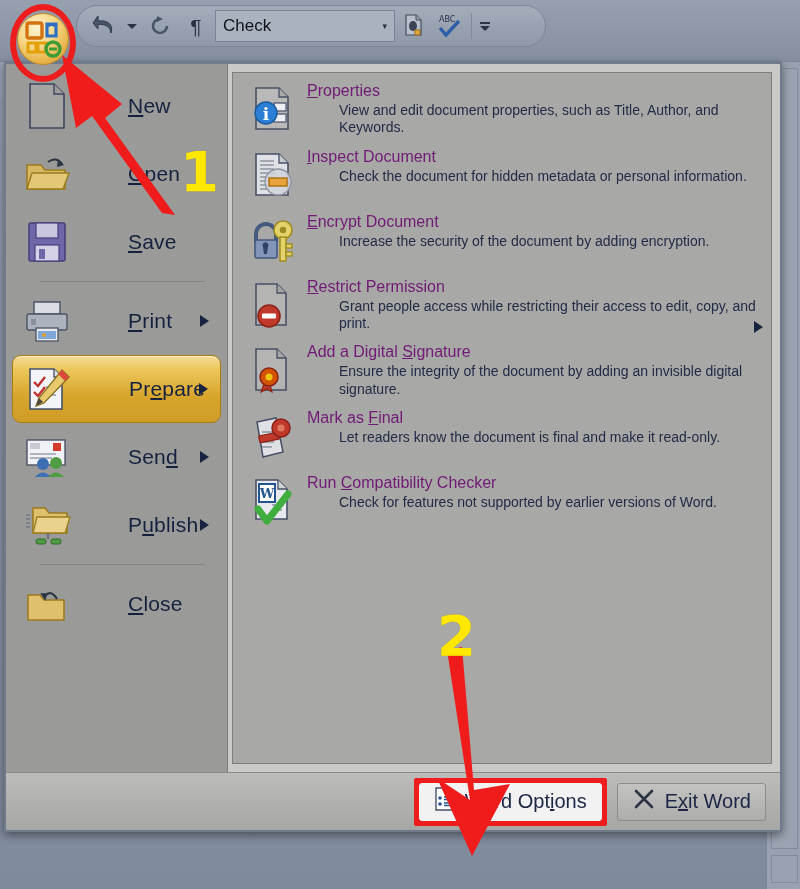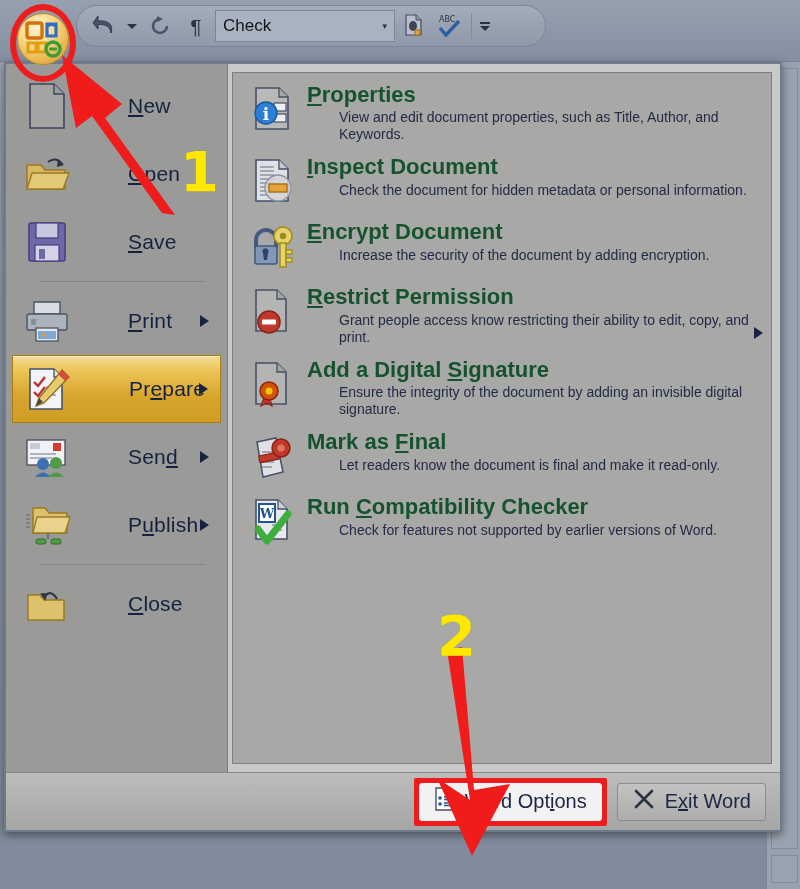--- a/index.html
+++ b/index.html
@@ -136,21 +136,21 @@
   .menu-item .mi-arrow {
     position:absolute; right: 12px; top: 50%; transform: translateY(-50%);
     width:0;height:0;
     border-left: 9px solid #18233f;
     border-top: 6px solid transparent;
     border-bottom: 6px solid transparent;
   }
   .menu-item.selected {
     background: linear-gradient(180deg,#f5dd97 0%,#ecc558 22%,#d7a42c 62%,#cf9c26 100%);
     border: 1px solid #a87f14;
-    border-radius: 0;
+    border-radius: 9px;
     box-shadow: inset 0 1px 0 rgba(255,255,255,.5);
   }
   .mi-sep { height:1px; background:#848482; margin: 5px 22px 5px 34px; }
 
   
   #right-pane {
     flex: 1;
     padding: 8px 8px 8px 4px;
     display:flex; flex-direction:column; min-width:0;
   }
@@ -169,21 +169,21 @@
     padding-left: 14px;
     font-size: 19px; font-weight: bold; color:#1b2545;
     flex: 0 0 42px;
   }
   #panel-list { flex:1; padding: 6px 0 0 0; overflow:hidden; }
   .pi {
     display:flex; padding: 3px 10px 8px 12px; position:relative;
   }
   .pi-icon { flex: 0 0 58px; height: 54px; display:flex; align-items:flex-start; justify-content:center; padding-top:3px;}
   .pi-text { flex:1; min-width:0; padding-left: 4px;}
-  .pi-title { font-size: 22px; font-weight:bold; color:#14532d; line-height: 1.15; }
+  .pi-title { font-size: 16px; font-weight:normal; color:#701a75; line-height: 1.15; }
   .pi-title u { text-decoration: underline; }
   .pi-desc { font-size: 14px; color:#222b47; line-height: 1.22; margin-top: 2px; margin-left: 32px; }
   .pi-arrow {
     position:absolute; right: 8px; top: 46px;
     width:0;height:0;
     border-left: 9px solid #18233f;
     border-top: 6px solid transparent;
     border-bottom: 6px solid transparent;
   }
 
@@ -482,21 +482,21 @@
             <div class="pi-icon">
               <svg width="48" height="50" viewBox="0 0 48 50">
                 <path d="M6 3 L27 3 L36 12 L36 44 L6 44 Z" fill="#b4b4b2" stroke="#465067" stroke-width="1.6"></path>
                 <path d="M27 3 L27 12 L36 12" fill="#a5a5a3" stroke="#465067" stroke-width="1.3"></path>
                 <circle cx="19" cy="35" r="11" fill="#c0392b" stroke="#8c2318" stroke-width="1.6"></circle>
                 <rect x="12" y="32.5" width="14" height="5" rx="1" fill="#ffffff"></rect>
               </svg>
             </div>
             <div class="pi-text">
               <div class="pi-title"><u>R</u>estrict Permission</div>
-              <div class="pi-desc">Grant people access know restricting their ability to edit, copy, and print.</div>
+              <div class="pi-desc">Grant people access while restricting their access to edit, copy, and print.</div>
             </div>
             <div class="pi-arrow"></div>
           </div>
 
           <div class="pi">
             <div class="pi-icon">
               <svg width="48" height="50" viewBox="0 0 48 50">
                 <path d="M6 3 L27 3 L36 12 L36 44 L6 44 Z" fill="#b4b4b2" stroke="#465067" stroke-width="1.6"></path>
                 <path d="M27 3 L27 12 L36 12" fill="#a5a5a3" stroke="#465067" stroke-width="1.3"></path>
                 <path d="M15 35 l-4 11 l6 -3 l5 3 l-3 -11 z" fill="#c0392b" stroke="#8c2318" stroke-width="1.2"></path>

